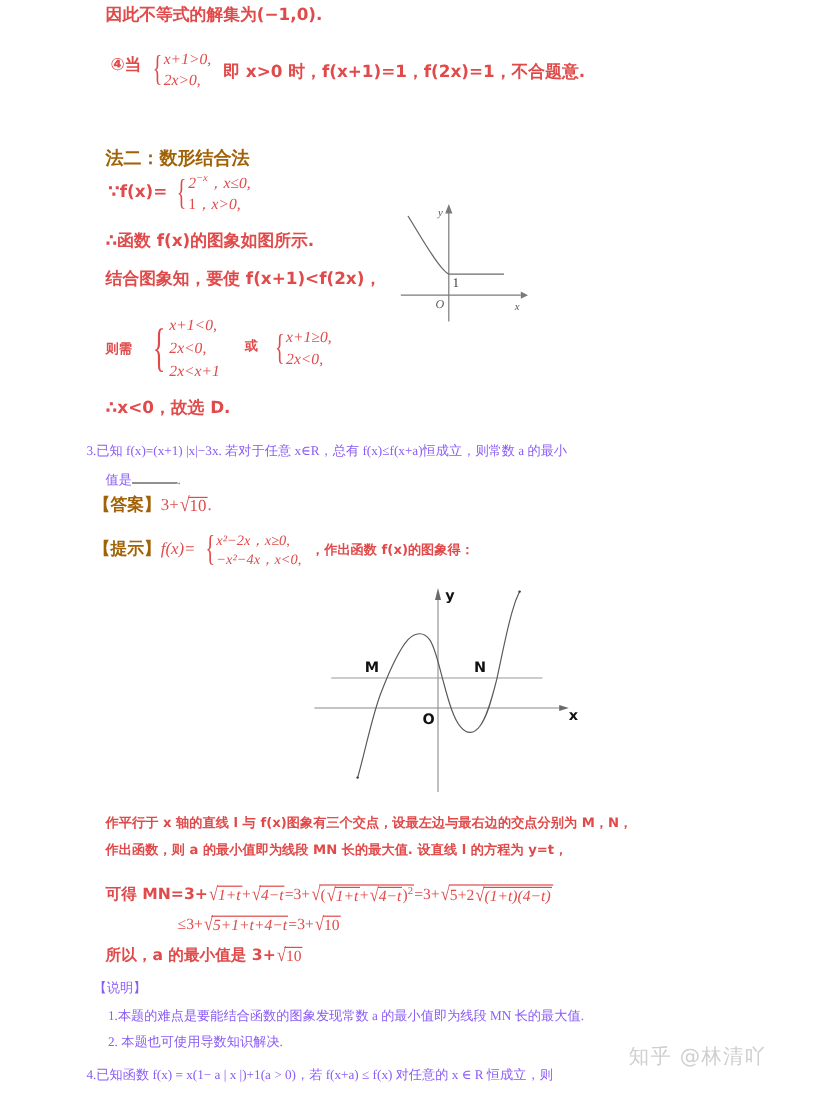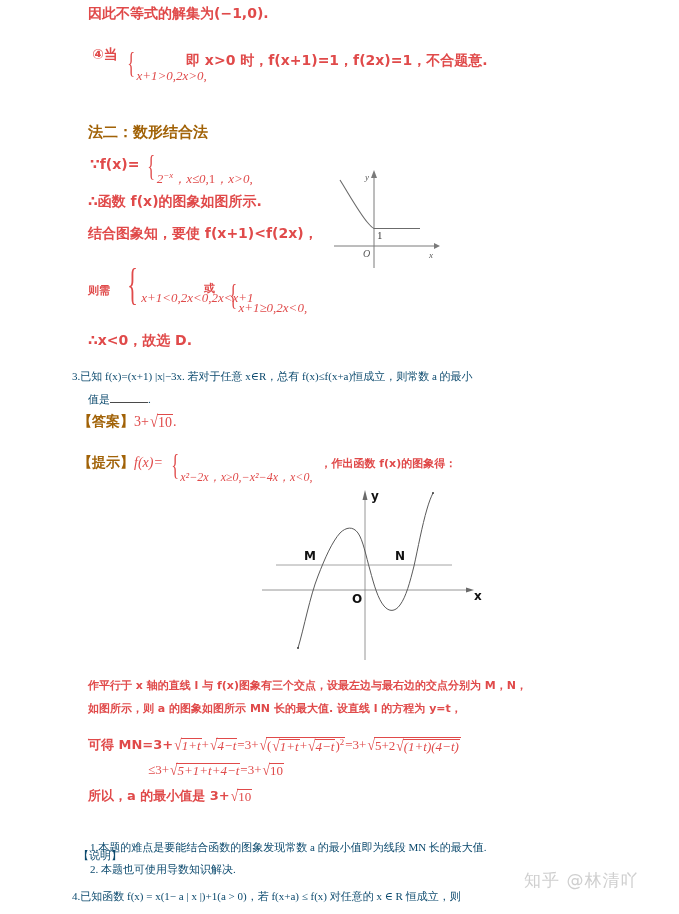--- a/index.html
+++ b/index.html
@@ -28,21 +28,21 @@
     line-height: 1.1;
   }
   .red {
     color: #e04a4a;
   }
   .redbold {
     color: #a16207;
     font-weight: bold;
   }
   .blk {
-    color: #0c4a6e;
+    color: #8b5cf6;
   }
   .cn {
     font-family: "DejaVu Sans", "Liberation Sans", sans-serif;
     font-weight: bold;
   }
   .mi {
     font-style: italic;
     font-family: "Liberation Serif", "DejaVu Serif", serif;
   }
   .mr {
@@ -67,23 +67,23 @@
     transform: scaleX(0.55);
     margin-right: -2px;
   }
   .brace3 {
     font-size: 44px;
     line-height: 0.7;
     transform: scaleX(0.5);
   }
   .sysrows {
     display: inline-flex;
+    flex-direction: column;
     line-height: 1.35;
     font-size: 13px;
-    margin-top: 27px;
   }
 
   
   .sqrt {
     display: inline-block;
     position: relative;
     padding-left: 1px;
   }
   .rad {
     display: inline-block;
@@ -253,35 +253,35 @@
 
       <text x="52" y="82" font-family="DejaVu Sans, sans-serif" font-weight="bold" font-size="12" fill="#111">M</text>
       <text x="143" y="82" font-family="DejaVu Sans, sans-serif" font-weight="bold" font-size="12" fill="#111">N</text>
       <text x="100" y="125" font-family="DejaVu Sans, sans-serif" font-weight="bold" font-size="12" fill="#111">O</text>
       <text x="119" y="22" font-family="DejaVu Sans, sans-serif" font-weight="bold" font-size="12" fill="#111">y</text>
       <text x="222" y="122" font-family="DejaVu Sans, sans-serif" font-weight="bold" font-size="12" fill="#111">x</text>
     </svg>
   </div>
 
   <div class="ln red s13 cn" style="left:88px; top:680px;">作平行于 x 轴的直线 l 与 f(x)图象有三个交点，设最左边与最右边的交点分别为 M，N，</div>
-  <div class="ln red s13 cn" style="left:88px; top:703px;">如图所示，则 a 的图象如图所示 MN 长的最大值. 设直线 l 的方程为 y=t，</div>
+  <div class="ln red s13 cn" style="left:88px; top:703px;">作出函数，则 a 的最小值即为线段 MN 长的最大值. 设直线 l 的方程为 y=t，</div>
 
   <div class="ln red" style="left:88px; top:736px; font-size:13px;">
     <span class="cn">可得 MN=3+</span><span class="sqrt"><span class="rad">√</span><span class="radbar mi">1+t</span></span><span>+</span><span class="sqrt"><span class="rad">√</span><span class="radbar mi">4−t</span></span><span>=3+</span><span class="sqrt"><span class="rad">√</span><span class="radbar">(<span class="sqrt"><span class="rad">√</span><span class="radbar mi">1+t</span></span>+<span class="sqrt"><span class="rad">√</span><span class="radbar mi">4−t</span></span>)<sup class="ex">2</sup></span></span><span>=3+</span><span class="sqrt"><span class="rad">√</span><span class="radbar"><span>5+2</span><span class="sqrt"><span class="rad">√</span><span class="radbar mi">(1+t)(4−t)</span></span></span></span>
   </div>
 
   <div class="ln red" style="left:148px; top:762px; font-size:13px;">
     <span>≤3+</span><span class="sqrt"><span class="rad">√</span><span class="radbar mi">5+1+t+4−t</span></span><span>=3+</span><span class="sqrt"><span class="rad">√</span><span class="radbar">10</span></span>
   </div>
 
   <div class="ln red" style="left:88px; top:788px; font-size:13px;">
     <span class="cn">所以，a 的最小值是 3+</span><span class="sqrt"><span class="rad">√</span><span class="radbar">10</span></span>
   </div>
 
-  <div class="ln blk s13 cn" style="left:78px; top:818px; font-weight:normal;margin-top:32px;">【说明】</div>
+  <div class="ln blk s13 cn" style="left:78px; top:818px; font-weight:normal;">【说明】</div>
   <div class="ln blk s13" style="left:90px; top:841px;">1.本题的难点是要能结合函数的图象发现常数 a 的最小值即为线段 MN 长的最大值.</div>
   <div class="ln blk s13" style="left:90px; top:863px;">2. 本题也可使用导数知识解决.</div>
 
   <div class="ln blk s13" style="left:72px; top:890px;">
     <span>4.</span><span>已知函数 f(x) = x(1− a | x |)+1(a &gt; 0)，若 f(x+a) ≤ f(x) 对任意的 x ∈ R 恒成立，则</span>
   </div>
 
   <div class="wm" style="left:524px; top:869px;">知乎 @林清吖</div>
 
 </div>

